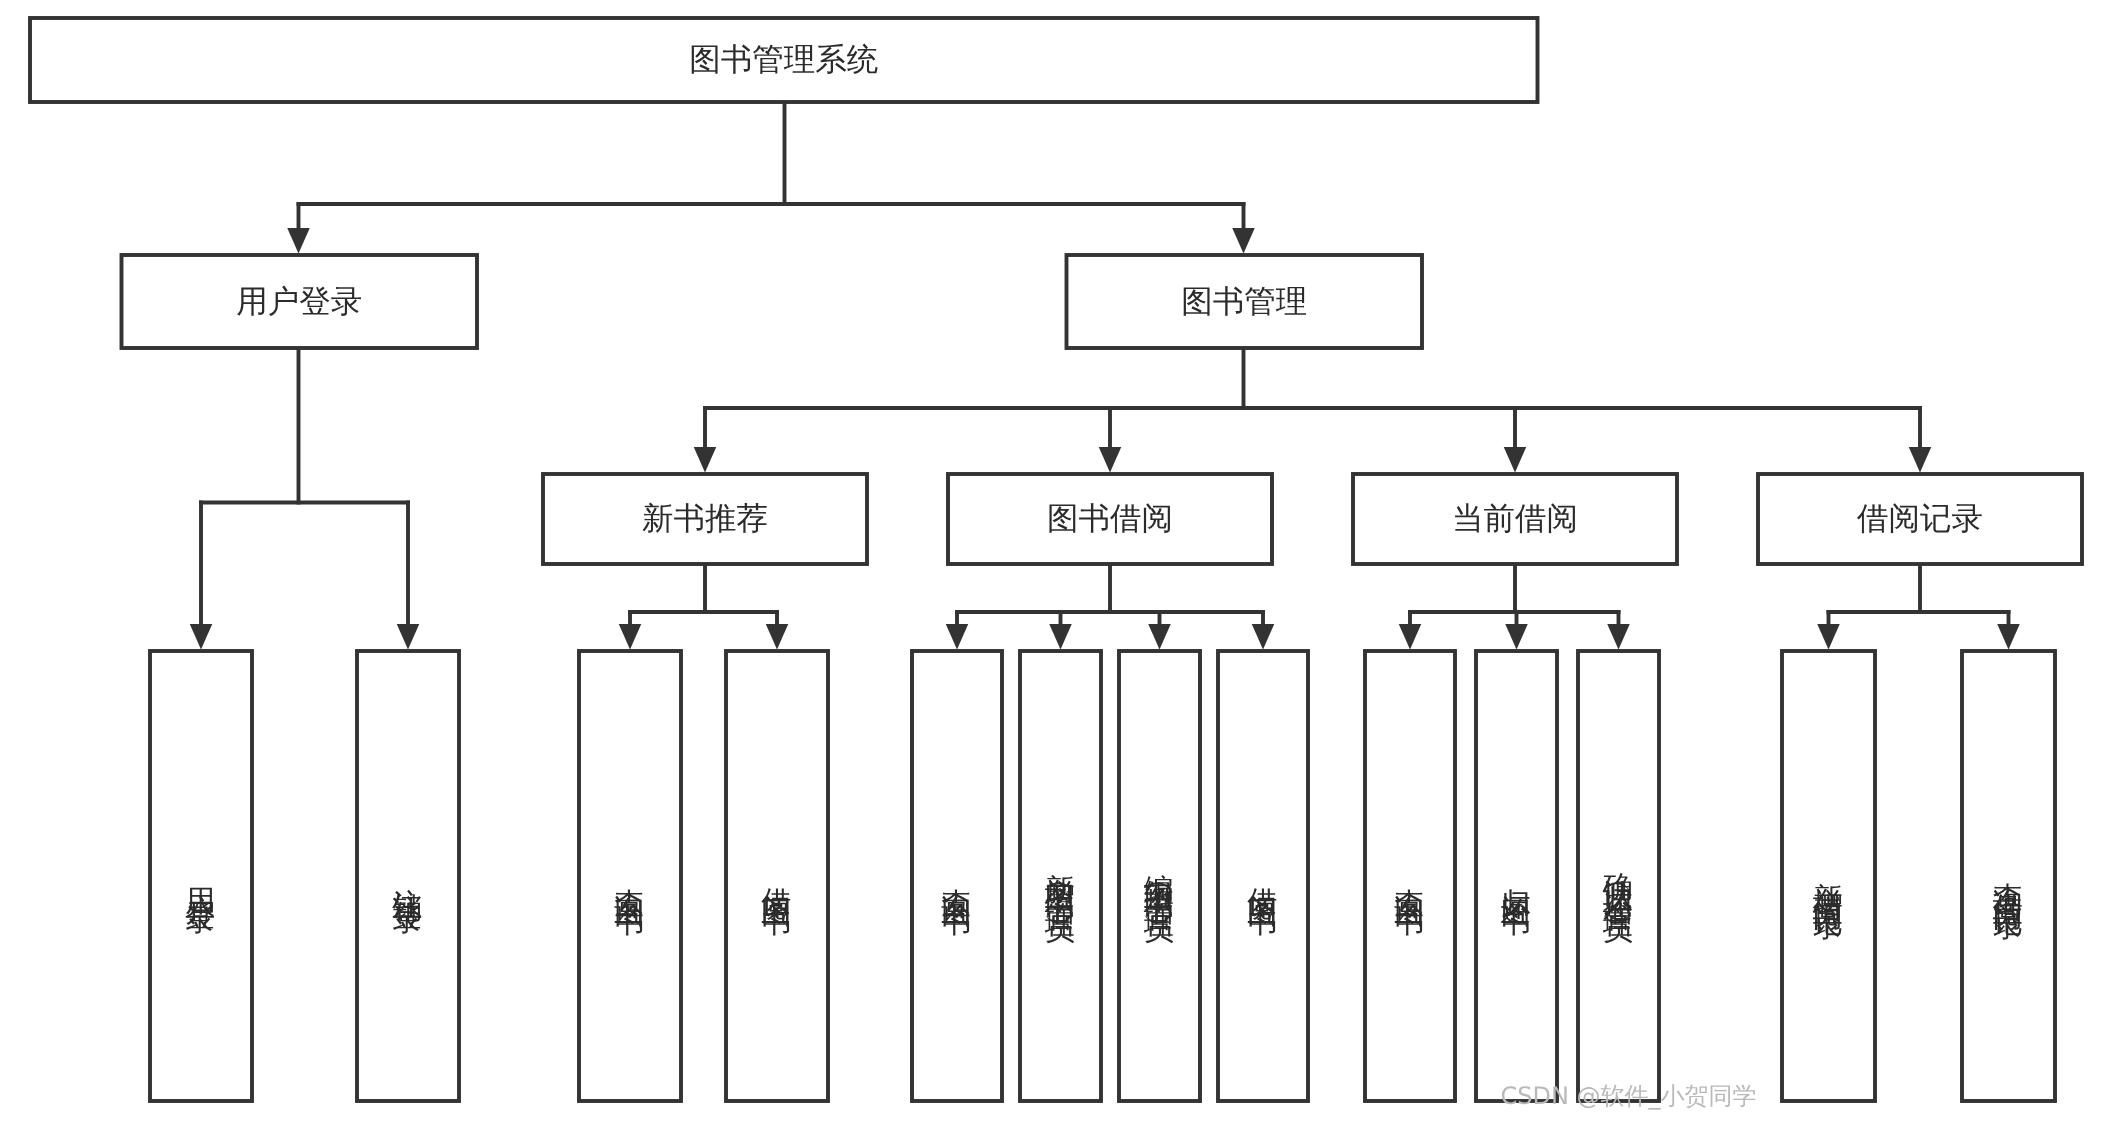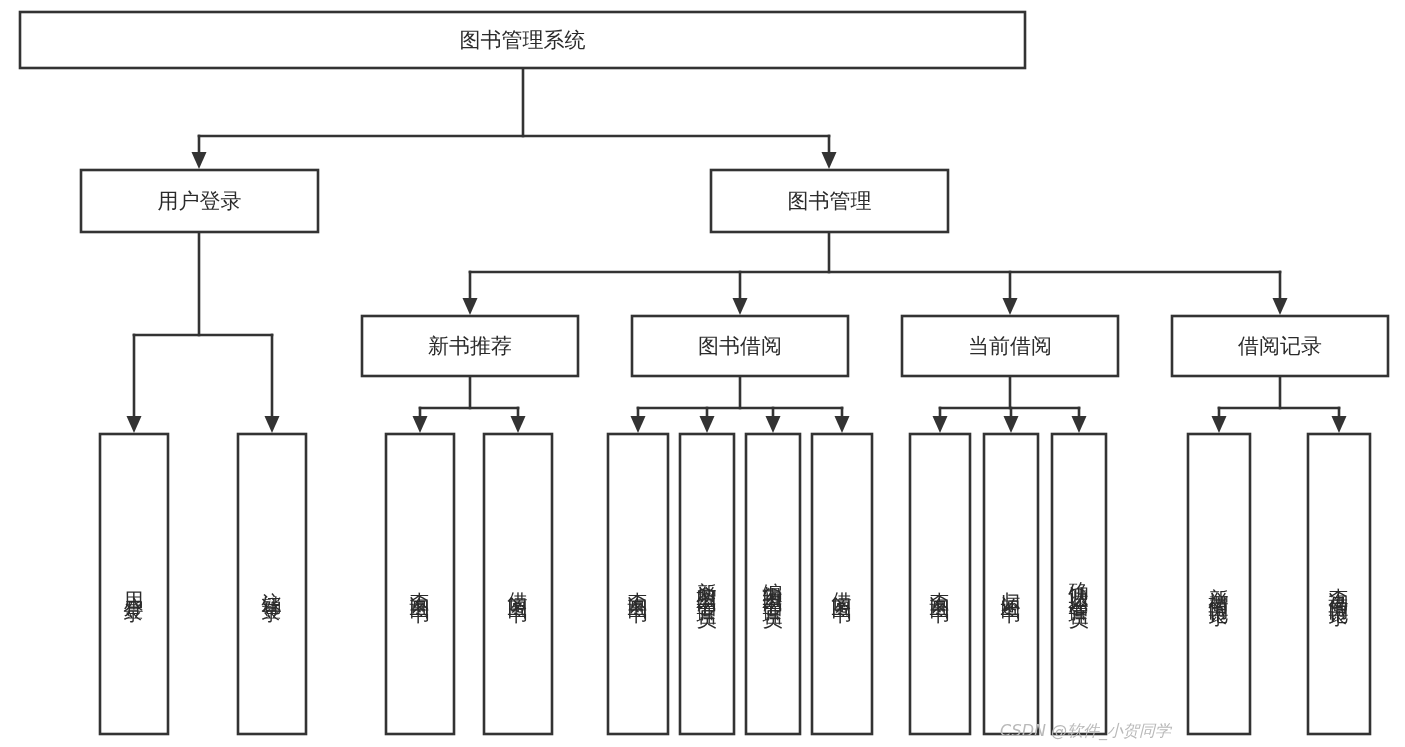--- a/index.html
+++ b/index.html
@@ -60,21 +60,20 @@
   }
   .watermark {
     position: absolute;
     right: 8px;
     bottom: 5px;
     font-family: "DejaVu Sans", "Liberation Sans", sans-serif;
     font-size: 16px;
     color: #b9b9b9;
     white-space: nowrap;
     user-select: none;
-    font-style: italic;
   }
 </style>
 </head>
 <body>
 
 <div id="diagram-root">
   <svg class="flow" id="flow-svg" viewBox="0 0 1405 747" xmlns="http://www.w3.org/2000/svg">
     <g id="connector-layer">
         <g>
           <path class="connector" d="M 523 68 L 523 136"></path>

